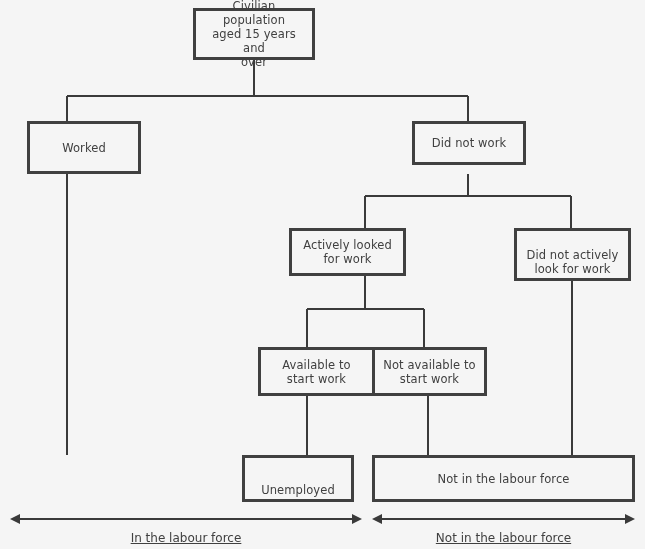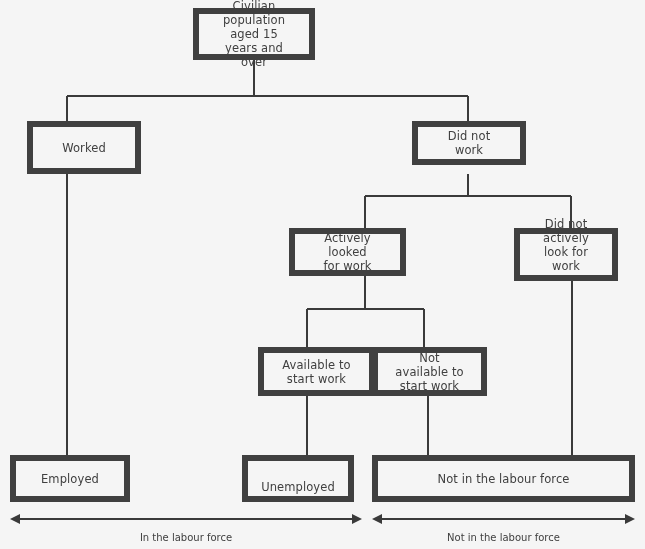--- a/index.html
+++ b/index.html
@@ -21,43 +21,44 @@
   #chart-svg {
     position: absolute;
     left: 0;
     top: 0;
     width: 645px;
     height: 549px;
   }
   .node-box {
     position: absolute;
     box-sizing: border-box;
-    border: 6px solid #404040;
+    border: 3px solid #404040;
     background: #f5f5f5;
     display: flex;
     align-items: center;
     justify-content: center;
     text-align: center;
     color: #404040;
     font-size: 11.5px;
     line-height: 14px;
     letter-spacing: 0.1px;
-    padding: 2px 16px;
+    padding: 2px 8px;
   }
   .node-label {
     display: block;
     white-space: pre-line;
   }
   .axis-label {
     position: absolute;
     text-align: center;
     color: #404040;
-    font-size: 10px;
+    font-size: 12px;
     line-height: 14px;
     white-space: nowrap;
+    text-decoration: underline;
   }
 </style>
 </head>
 <body>
 
 <div id="chart-root">
 
   <svg id="chart-svg" viewBox="0 0 645 549">
     <g stroke="#3a3a3a" stroke-width="2" fill="none" shape-rendering="crispEdges">
 
@@ -108,38 +109,35 @@
 
   <div class="node-box" style="left:412px; top:121px; width:114px; height:44px;">
     <span class="node-label">Did not work</span>
   </div>
 
   <div class="node-box" style="left:289px; top:228px; width:117px; height:48px;text-align:center;">
     <span class="node-label">Actively looked
 for work</span>
   </div>
 
-  <div class="node-box" style="left:514px; top:228px; width:104px; height:53px;align-items:flex-end;">
+  <div class="node-box" style="left:514px; top:228px; width:117px; height:53px;align-items:flex-end;">
     <span class="node-label">Did not actively
 look for work</span>
   </div>
 
   <div class="node-box" style="left:240px; top:347px; width:117px; height:49px;margin-left:18px;">
     <span class="node-label">Available to
 start work</span>
   </div>
 
   <div class="node-box" style="left:372px; top:347px; width:115px; height:49px;">
     <span class="node-label">Not available to
 start work</span>
   </div>
 
-  <div class="node-box" style="left:10px; top:455px; width:120px; height:47px;">
-    <span class="node-label">Employed</span>
-  </div>
 
   <div class="node-box" style="left:242px; top:455px; width:112px; height:47px;align-items:flex-end;">
     <span class="node-label">Unemployed</span>
   </div>
 
   <div class="node-box" style="left:372px; top:455px; width:263px; height:47px;">
     <span class="node-label">Not in the labour force</span>
   </div>
 
   <div class="axis-label" style="left:10px; top:531px; width:352px;">

